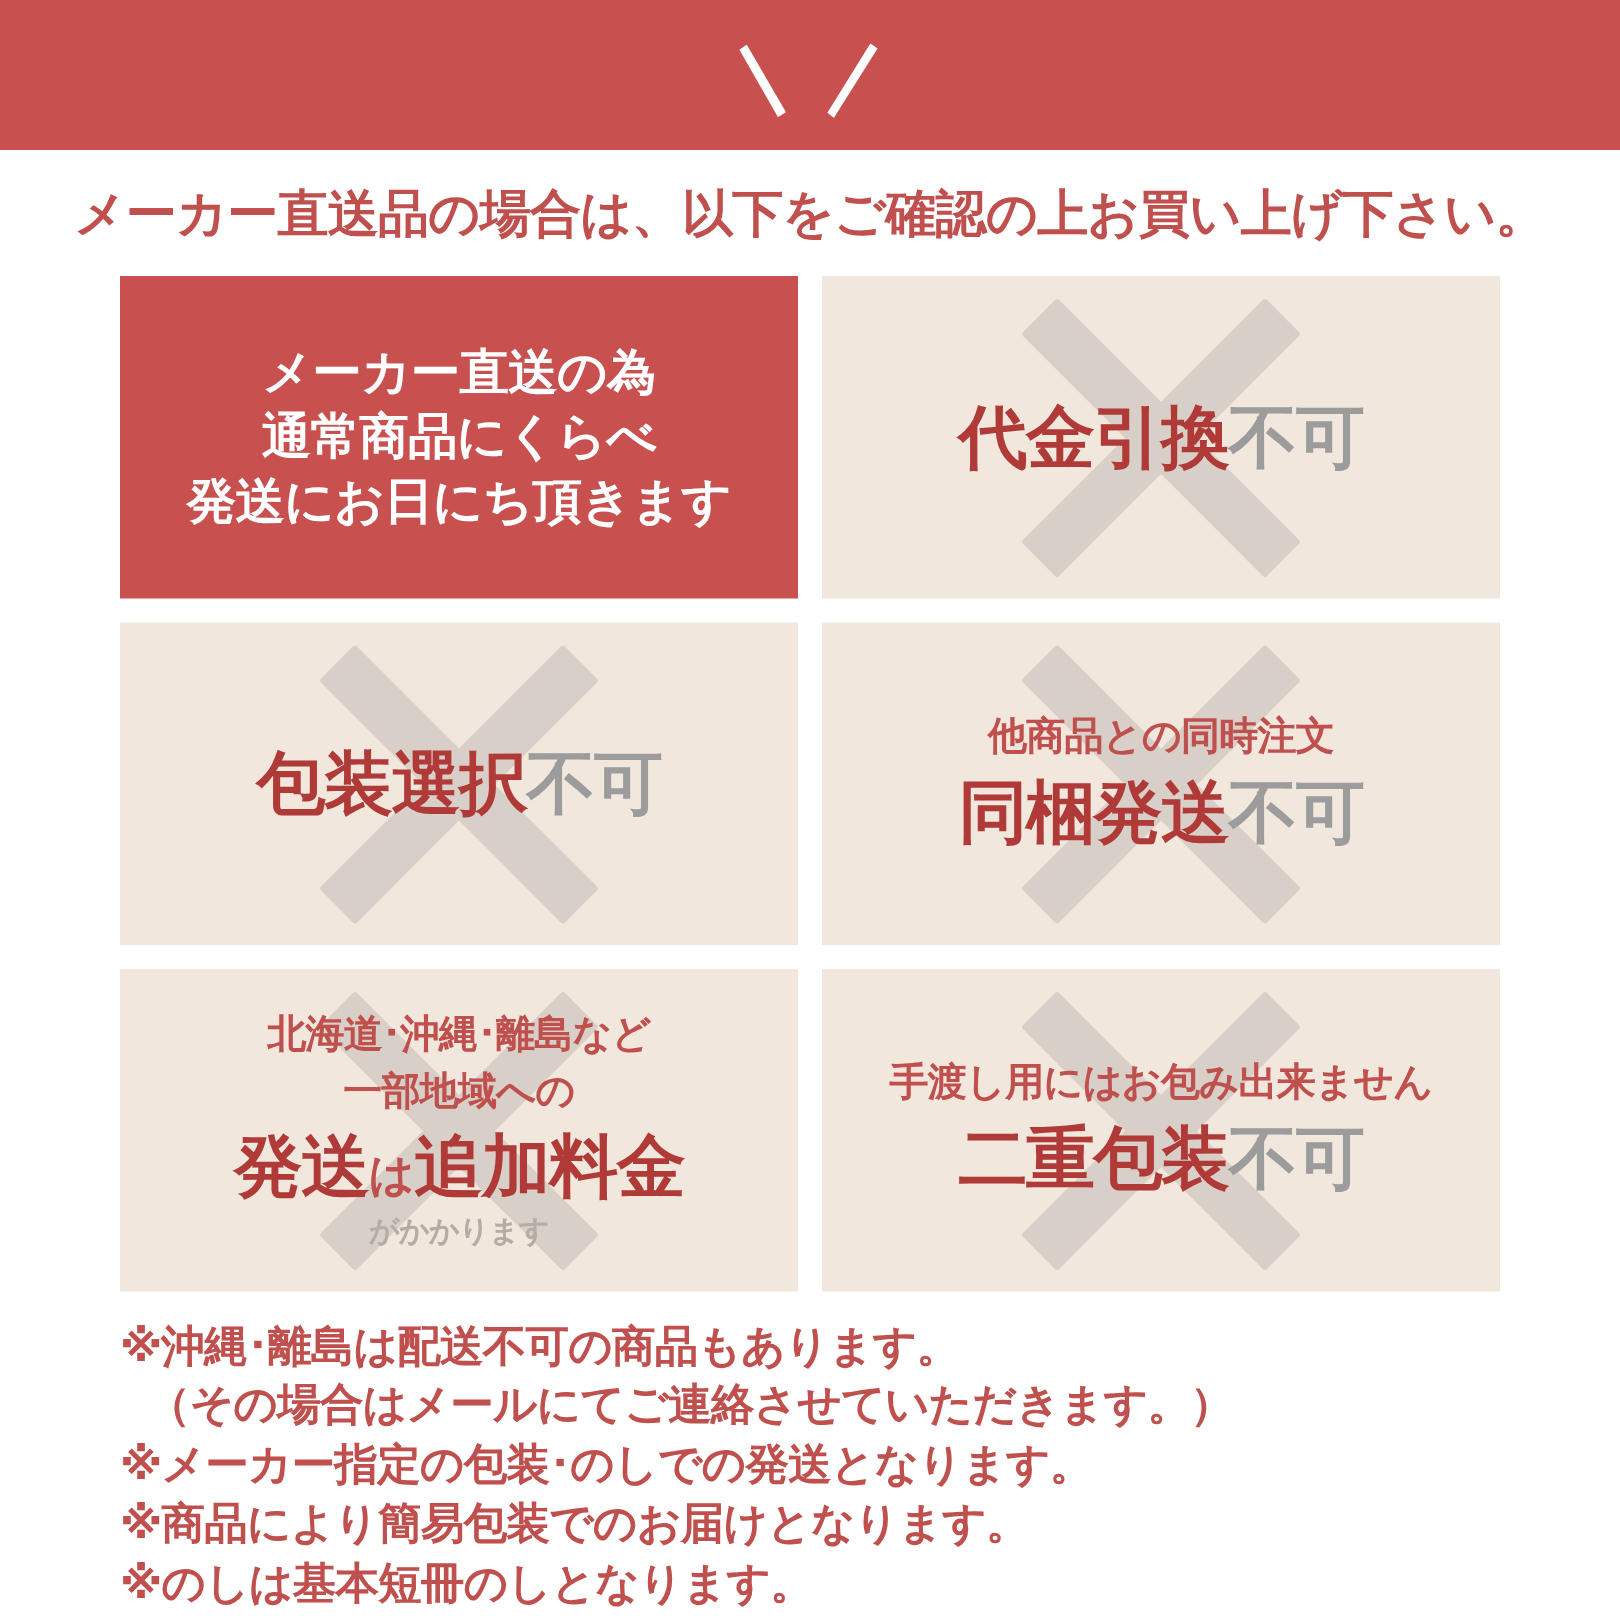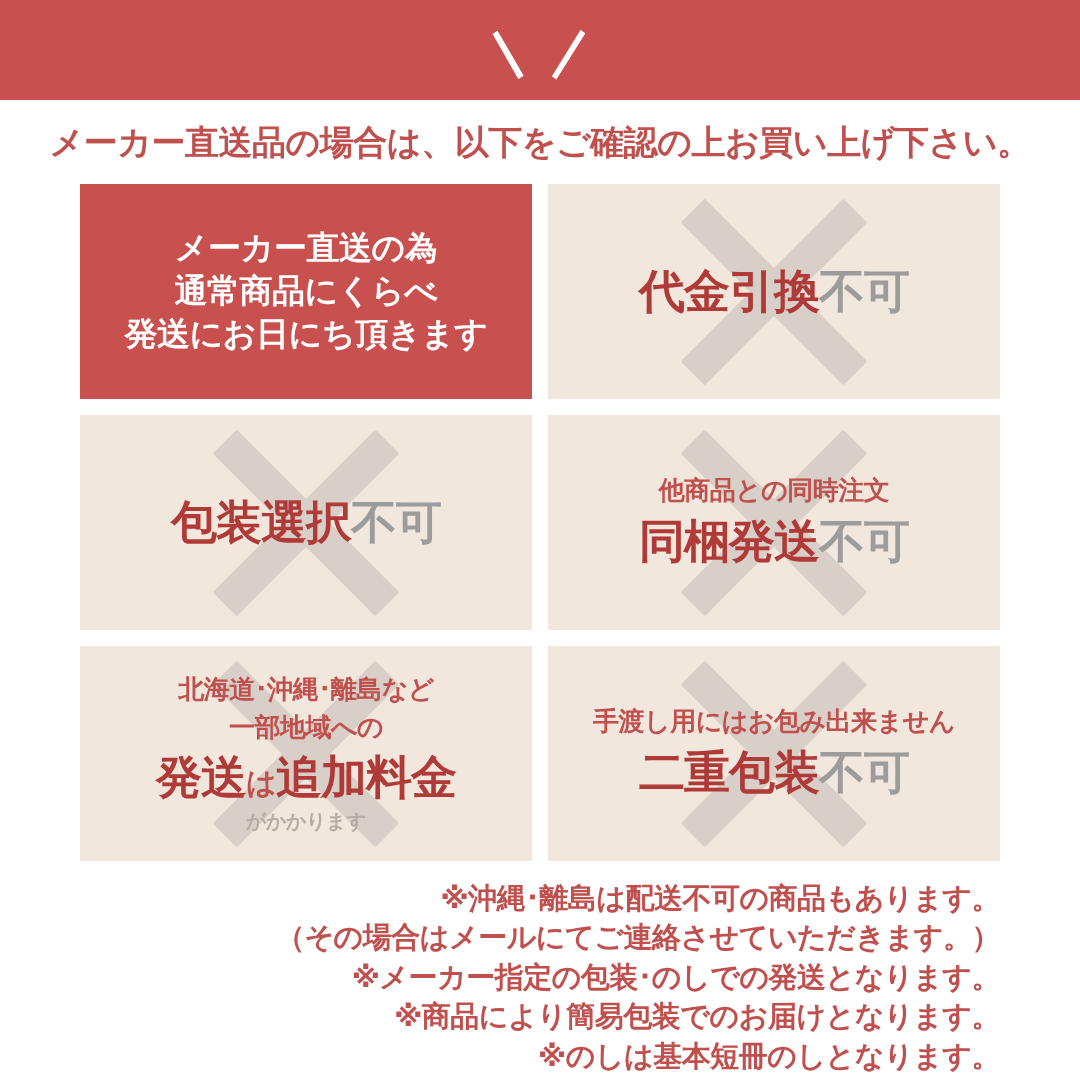--- a/index.html
+++ b/index.html
@@ -157,21 +157,20 @@
     width: 920px;
     margin: 18px auto 0 auto;
     color: #c0504d;
     font-size: 29px;
     font-weight: bold;
     line-height: 1.36;
     letter-spacing: -0.5px;
   }
   .notes .note {
     white-space: nowrap;
-    text-align: right;
   }
   .notes .note.indent {
     text-indent: 18px;
     font-family: Liberation Serif, serif;
   }
 </style>
 </head>
 <body>
 
 <div class="header">

